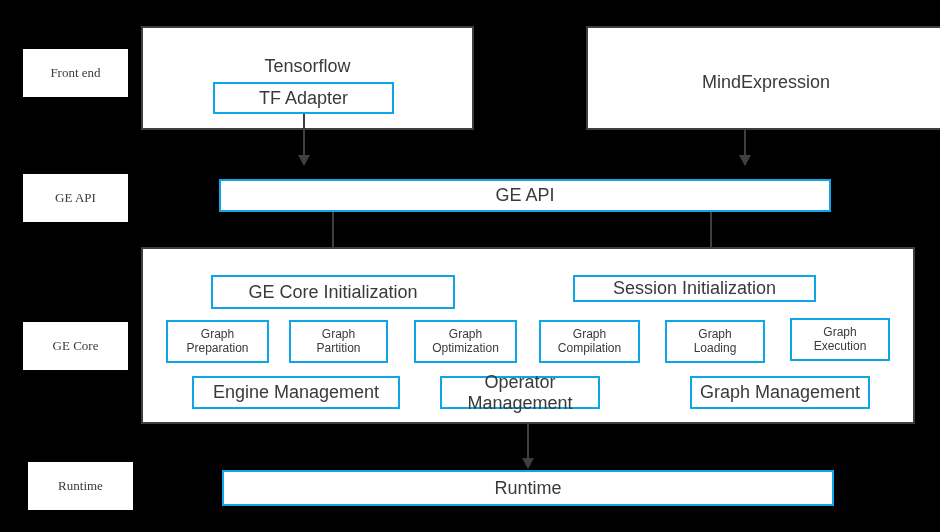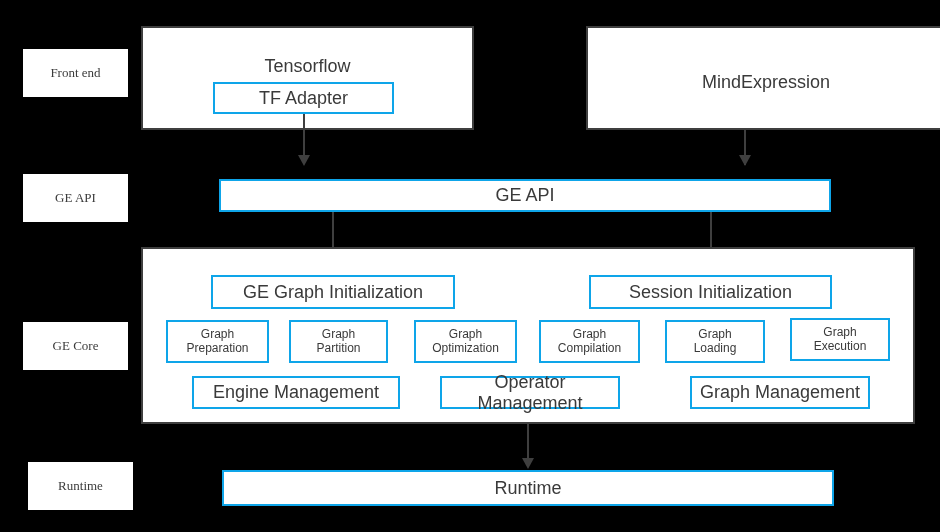--- a/index.html
+++ b/index.html
@@ -101,38 +101,38 @@
   <div class="box bordered f13" style="left:219px; top:179px; width:612px; height:33px;">GE API</div>
 
   <div class="conn" style="left:332px; top:212px; height:50px;"></div>
   <div class="arrowhead" style="left:327px; top:255px;"></div>
 
   <div class="conn" style="left:710px; top:212px; height:50px;"></div>
   <div class="arrowhead" style="left:705px; top:255px;"></div>
 
   <div class="container-box" style="left:141px; top:247px; width:774px; height:177px;"></div>
 
-  <div class="box bordered f13" style="left:211px; top:275px; width:244px; height:34px;">GE Graph Initialization</div>
-  <div class="box bordered f13" style="left:589px; top:275px; width:243px; height:34px;">Session Initialization</div>
+  <div class="box bordered f13" style="left:211px; top:275px; width:244px; height:34px;">GE Core Initialization</div>
+  <div class="box bordered f13" style="left:573px; top:275px; width:243px; height:27px;">Session Initialization</div>
 
   <div class="box bordered f12" style="left:166px; top:320px; width:103px; height:43px;">Graph
 Preparation</div>
   <div class="box bordered f12" style="left:289px; top:320px; width:99px; height:43px;">Graph
 Partition</div>
   <div class="box bordered f12" style="left:414px; top:320px; width:103px; height:43px;">Graph
 Optimization</div>
   <div class="box bordered f12" style="left:539px; top:320px; width:101px; height:43px;">Graph
 Compilation</div>
   <div class="box bordered f12" style="left:665px; top:320px; width:100px; height:43px;">Graph
 Loading</div>
   <div class="box bordered f12" style="left:790px; top:318px; width:100px; height:43px;">Graph
 Execution</div>
 
   <div class="box bordered f13" style="left:192px; top:376px; width:208px; height:33px;">Engine Management</div>
-  <div class="box bordered f13" style="left:440px; top:376px; width:180px; height:33px;">Operator Management</div>
+  <div class="box bordered f13" style="left:440px; top:376px; width:160px; height:33px;">Operator Management</div>
   <div class="box bordered f13" style="left:690px; top:376px; width:180px; height:33px;">Graph Management</div>
 
   <div class="conn" style="left:527px; top:424px; height:42px;"></div>
   <div class="arrowhead" style="left:522px; top:458px;"></div>
 
   <div class="box bordered f13" style="left:222px; top:470px; width:612px; height:36px;">Runtime</div>
 
 </div>
 
 </body></html>

